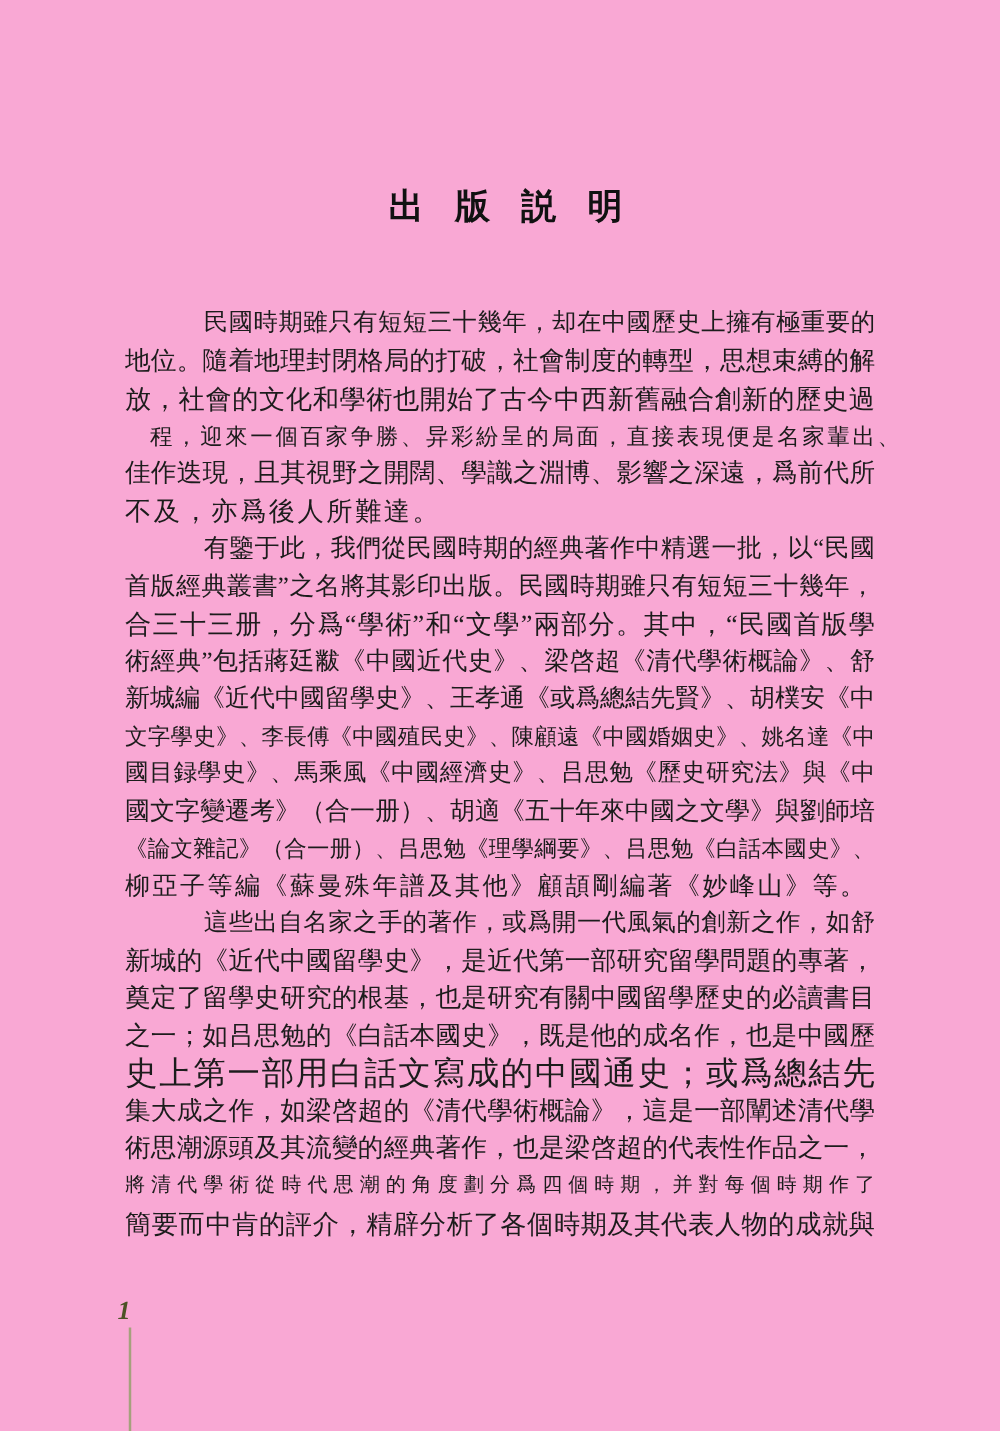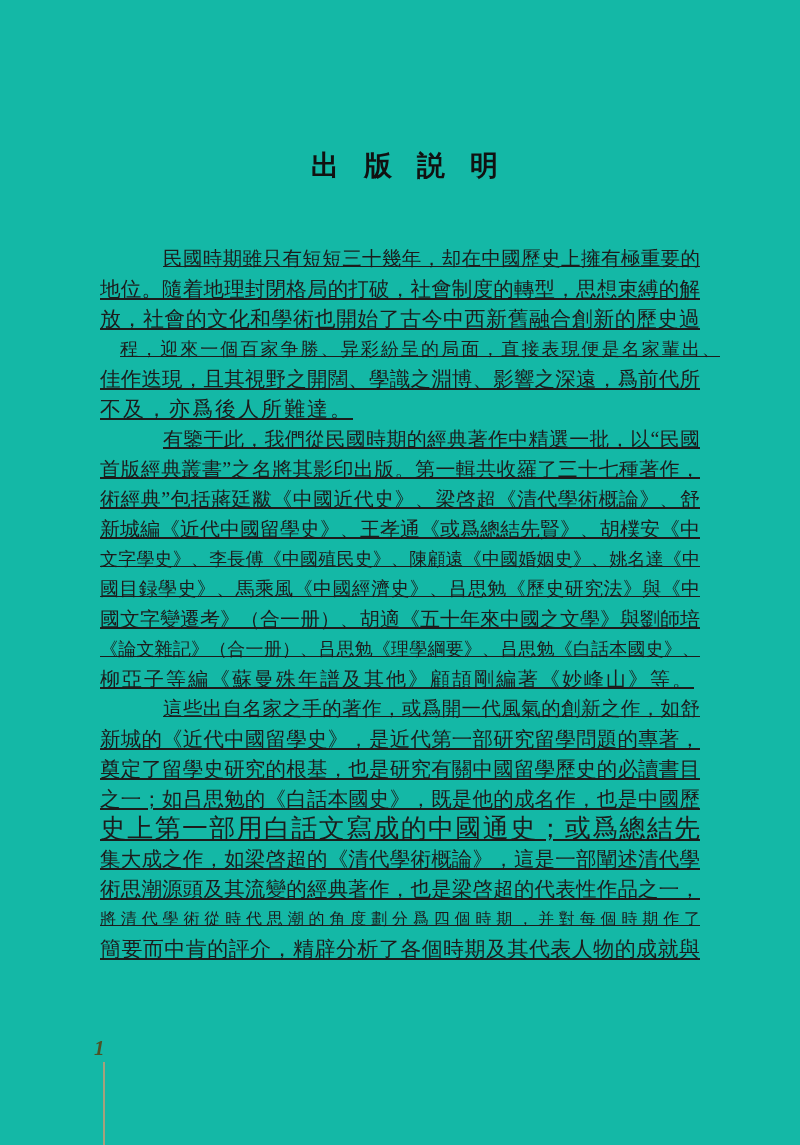--- a/index.html
+++ b/index.html
@@ -4,21 +4,21 @@
 <style>
   html, body {
     margin: 0;
     padding: 0;
     background: #ffffff;
   }
   .page {
     position: relative;
     width: 800px;
     height: 1145px;
-    background: #14b8a6;
+    background: #f9a8d4;
     overflow: hidden;
     font-family: "Liberation Serif", "DejaVu Serif", serif;
     color: #1c1c1c;
   }
   .title {
     position: absolute;
     top: 146px;
     left: 0;
     width: 800px;
     margin: 0;
@@ -28,21 +28,20 @@
     letter-spacing: 9px;
     padding-left: 9px; 
     line-height: 40px;
     color: #111111;
   }
   .body {
     position: absolute;
     top: 244px;
     left: 100px;
     width: 600px;
-    text-decoration: underline;
   }
   .paragraph {
     margin: 0;
     padding: 0;
   }
   .line {
     width: 600px;
     font-size: 21px;
     line-height: 30px;
     text-align: justify;
@@ -93,21 +92,22 @@
       <div class="paragraph">
         <div class="line first" style="font-size: 19.5px;">民國時期雖只有短短三十幾年，却在中國歷史上擁有極重要的</div>
         <div class="line" style="font-size: 20.5px;">地位。隨着地理封閉格局的打破，社會制度的轉型，思想束縛的解</div>
         <div class="line" style="">放，社會的文化和學術也開始了古今中西新舊融合創新的歷史過</div>
         <div class="line" style="font-size: 18px; margin-left: 20px;">程，迎來一個百家争勝、异彩紛呈的局面，直接表現便是名家輩出、</div>
         <div class="line" style="font-size: 20.5px;">佳作迭現，且其視野之開闊、學識之淵博、影響之深遠，爲前代所</div>
         <div class="line last" style="">不及，亦爲後人所難達。</div>
       </div>
       <div class="paragraph">
         <div class="line first" style="font-size: 20px;">有鑒于此，我們從民國時期的經典著作中精選一批，以“民國</div>
-        <div class="line" style="font-size: 20px;">首版經典叢書”之名將其影印出版。第一輯共收羅了三十七種著作，</div>
+        <div class="line" style="font-size: 20px;">首版經典叢書”之名將其影印出版。民國時期雖只有短短三十幾年，</div>
+        <div class="line" style="">合三十三册，分爲“學術”和“文學”兩部分。其中，“民國首版學</div>
         <div class="line" style="font-size: 20px;">術經典”包括蔣廷黻《中國近代史》、梁啓超《清代學術概論》、舒</div>
         <div class="line" style="font-size: 20px;">新城編《近代中國留學史》、王孝通《或爲總結先賢》、胡樸安《中國</div>
         <div class="line" style="font-size: 18px;">文字學史》、李長傅《中國殖民史》、陳顧遠《中國婚姻史》、姚名達《中</div>
         <div class="line" style="font-size: 19px;">國目録學史》、馬乘風《中國經濟史》、吕思勉《歷史研究法》與《中</div>
         <div class="line" style="font-size: 20px;">國文字變遷考》（合一册）、胡適《五十年來中國之文學》與劉師培</div>
         <div class="line" style="font-size: 18px;">《論文雜記》（合一册）、吕思勉《理學綱要》、吕思勉《白話本國史》、</div>
         <div class="line last" style="font-size: 20px;">柳亞子等編《蘇曼殊年譜及其他》顧頡剛編著《妙峰山》等。</div>
       </div>
       <div class="paragraph">
         <div class="line first" style="font-size: 19.5px;">這些出自名家之手的著作，或爲開一代風氣的創新之作，如舒</div>

